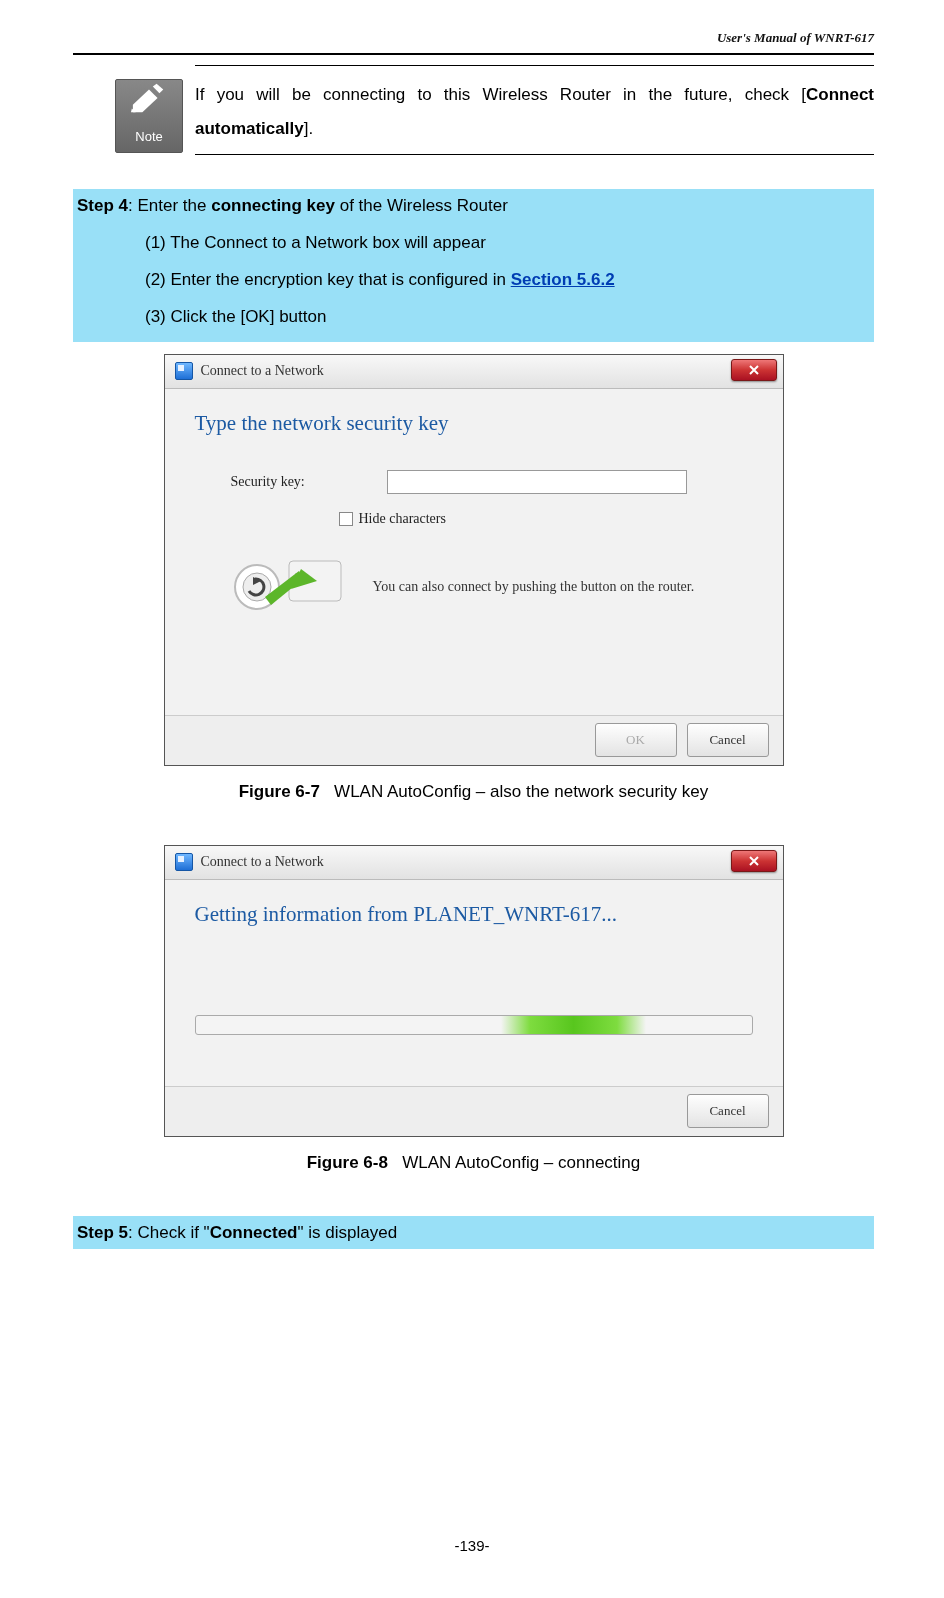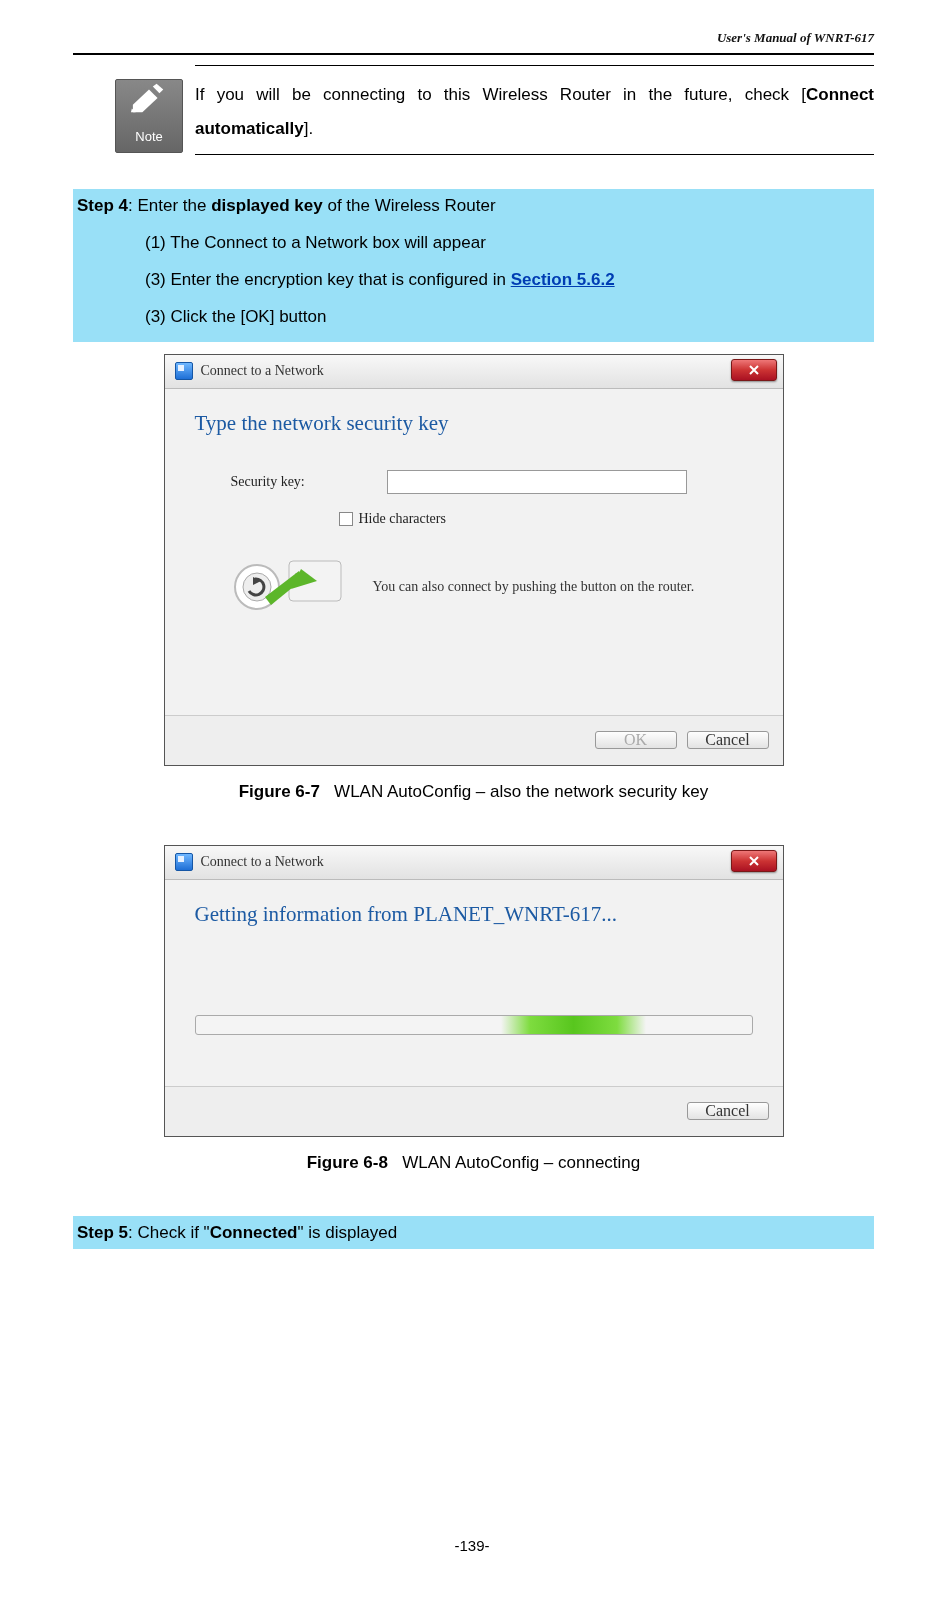--- a/index.html
+++ b/index.html
@@ -217,25 +217,25 @@
       background: #eee;
       border-top: 1px solid #ccc;
       display: flex;
       justify-content: flex-end;
       align-items: center;
       padding-right: 14px;
       gap: 10px;
     }
     .dlg-btn {
       min-width: 82px;
-      height: 18px;
+      height: 34px;
       border: 1px solid #999;
       border-radius: 3px;
       background: linear-gradient(#fefefe, #e3e3e3);
-      font-size: 16px;
+      font-size: 13px;
       color: #333;
       display: flex; align-items: center; justify-content: center;
     }
     .dlg-btn.disabled { color: #aaa; }
 
     .progress-wrap { padding: 54px 30px 0 30px; }
     .progress-bar {
       height: 20px;
       border: 1px solid #aaa;
       border-radius: 3px;
@@ -283,26 +283,26 @@
   <div class="note-text-col">
     <hr class="note-rule">
     <p class="note-para">
       <span>If you will be connecting to this Wireless Router in the future, check [</span><b>Connect automatically</b><span>].</span>
     </p>
     <hr class="note-rule">
   </div>
 </div>
 
 <div class="highlight-row step-line">
-  <b>Step 4</b><span>: Enter the </span><b>displayed key</b><span> of the Wireless Router</span>
+  <b>Step 4</b><span>: Enter the </span><b>connecting key</b><span> of the Wireless Router</span>
 </div>
 <div class="sublist">
   <div>(1)  The Connect to a Network box will appear</div>
   <div>
-    <span>(3)  Enter the encryption key that is configured in </span><span class="link-u">Section 5.6.2</span>
+    <span>(2)  Enter the encryption key that is configured in </span><span class="link-u">Section 5.6.2</span>
   </div>
   <div>(3)  Click the [OK] button</div>
 </div>
 
 <div class="dialog-wrap">
   <div class="dialog d1">
     <div class="titlebar">
       <div class="titlebar-icon"></div>
       <span class="titlebar-text">Connect to a Network</span>
       <div class="close-btn">

